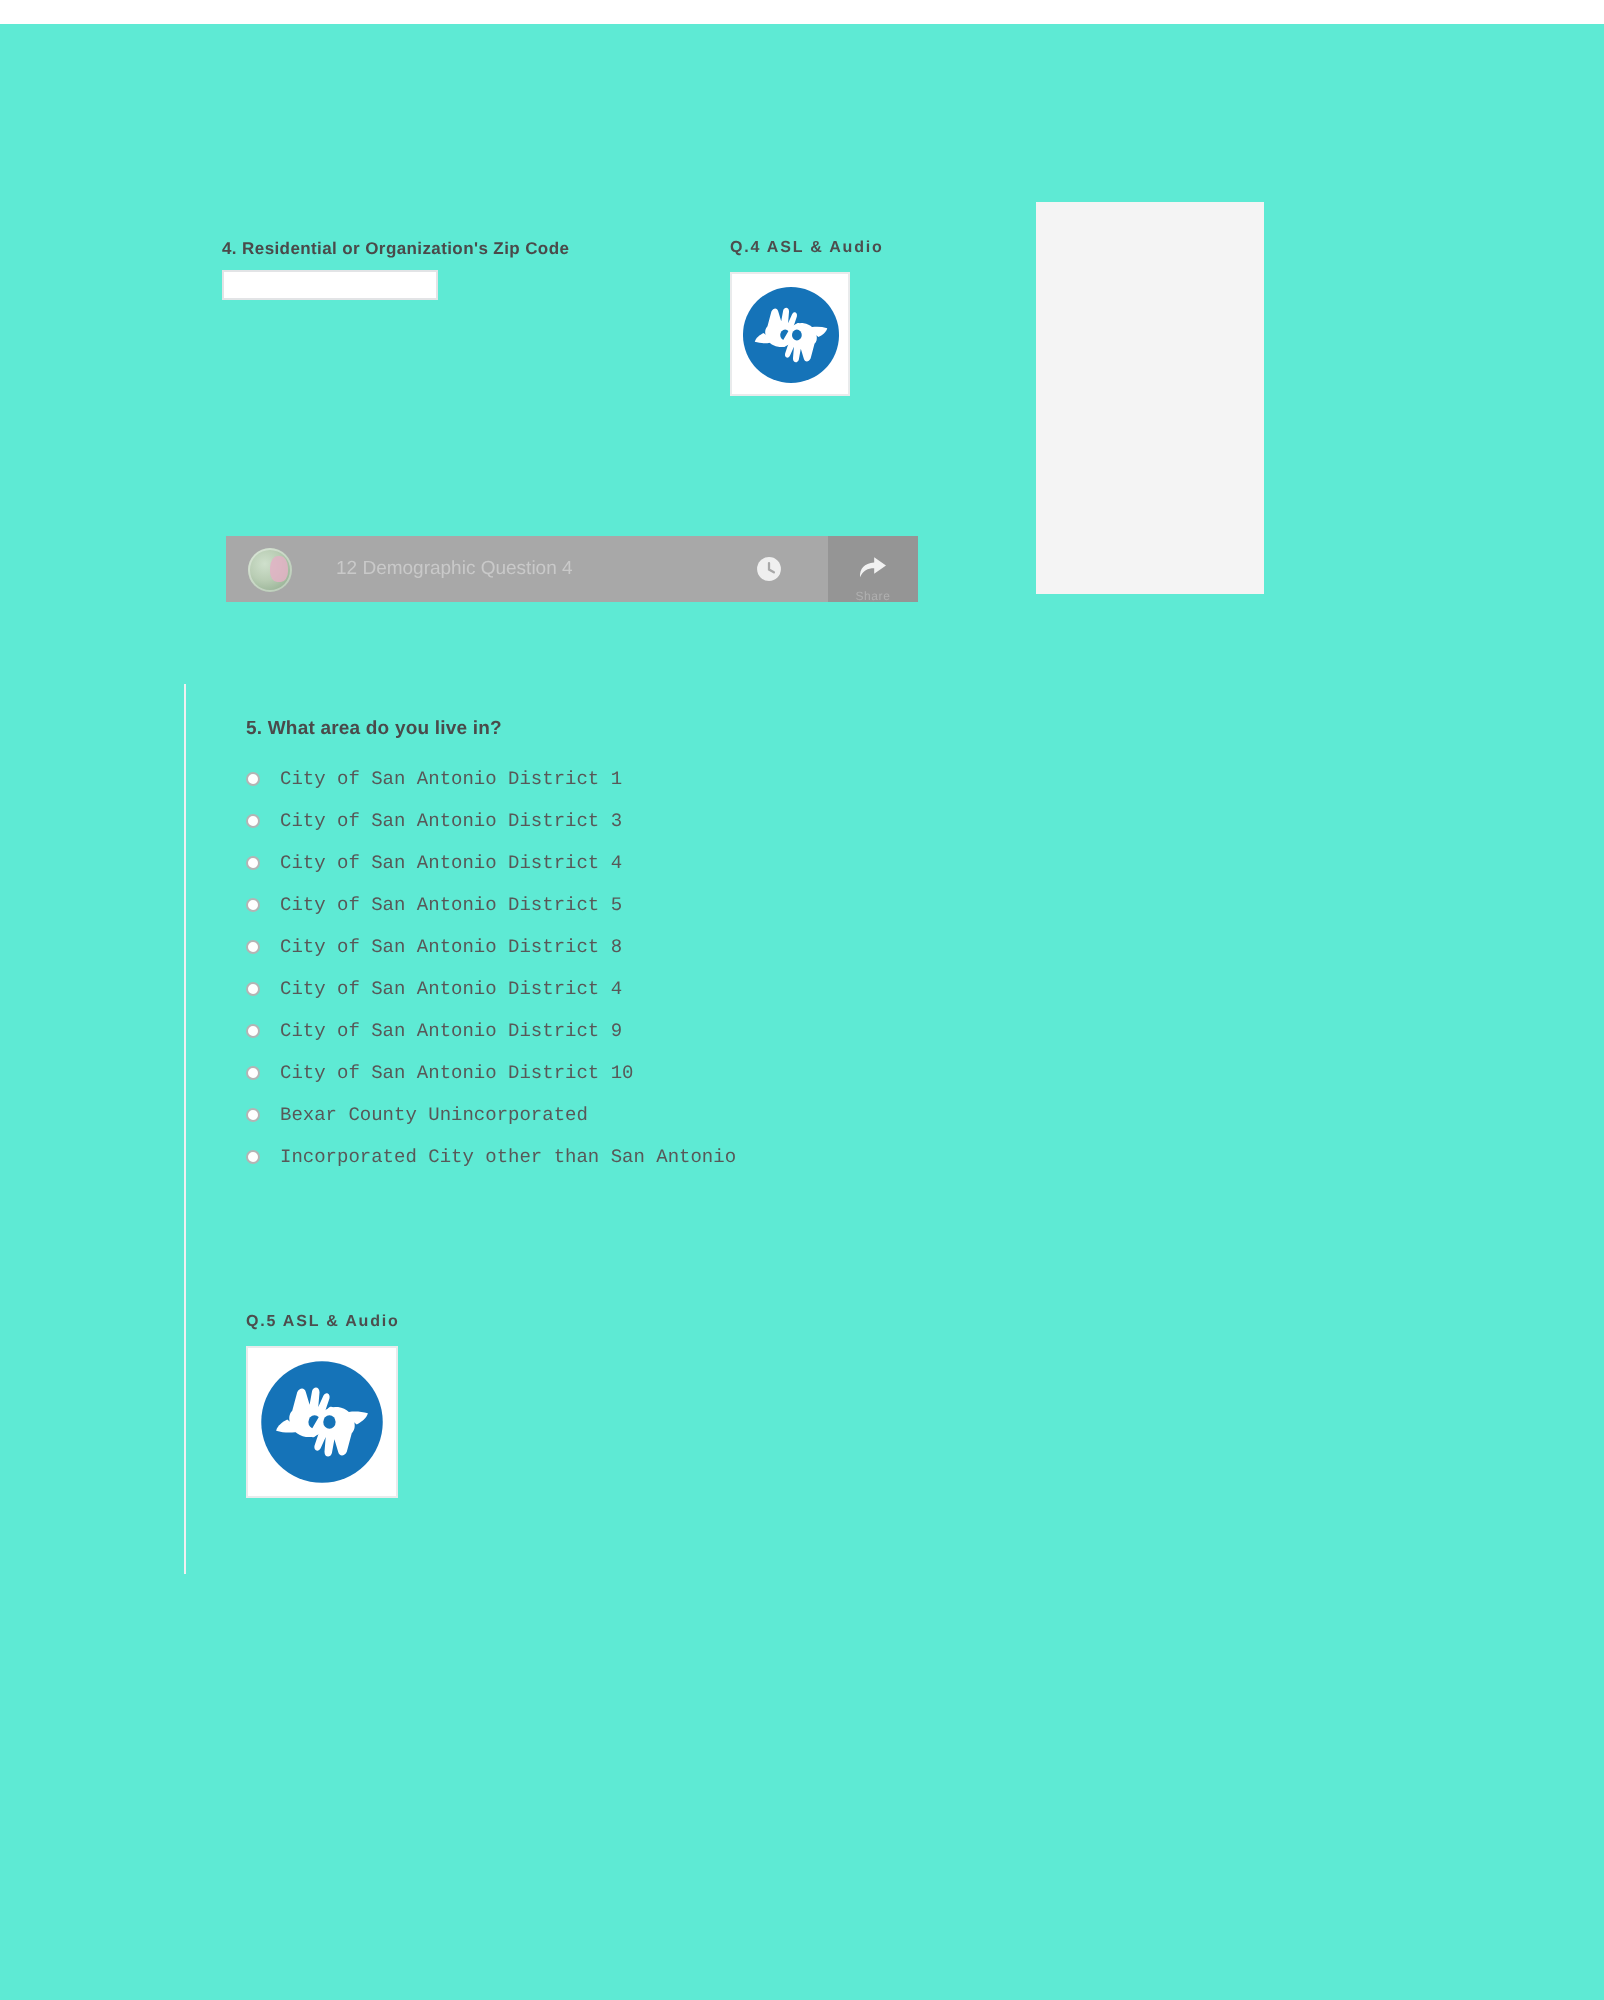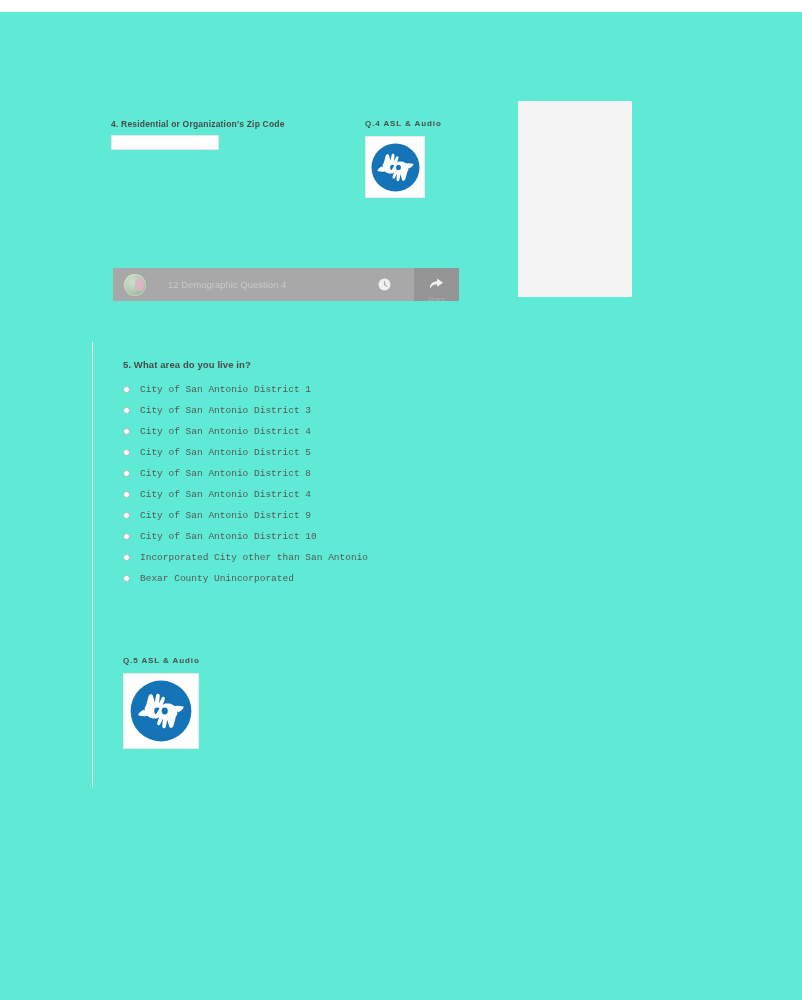--- a/index.html
+++ b/index.html
@@ -293,25 +293,25 @@
       <div class="option-row">
         <span class="radio"></span>
         <span class="option-label">City of San Antonio District 9</span>
       </div>
       <div class="option-row">
         <span class="radio"></span>
         <span class="option-label">City of San Antonio District 10</span>
       </div>
       <div class="option-row">
         <span class="radio"></span>
+        <span class="option-label">Bexar County Unincorporated</span>
+      </div>
+      <div class="option-row">
+        <span class="radio"></span>
         <span class="option-label">Incorporated City other than San Antonio</span>
-      </div>
-      <div class="option-row">
-        <span class="radio"></span>
-        <span class="option-label">Bexar County Unincorporated</span>
       </div>
     </div>
 
     <div class="asl-block-bottom">
       <div class="asl-heading">Q.5 ASL &amp; Audio</div>
       <div class="asl-tile large">
         <svg viewBox="0 0 100 100">
           <circle cx="50" cy="50" r="49" fill="#1573b8"></circle>
           <path d="M30 26c2-4 6-4 7 0l3 10 2-11c1-4 6-4 6 1l-1 12 4-9c2-4 6-2 5 2l-4 12 3-4c3-3 6 0 4 4l-7 12c-3 5-9 8-15 7-7-1-12-6-13-12-1-4 0-7 2-9z" fill="#ffffff"></path>
           <path d="M22 48c-4 2-8 5-9 9 7 2 14 2 20 0z" fill="#ffffff"></path>

